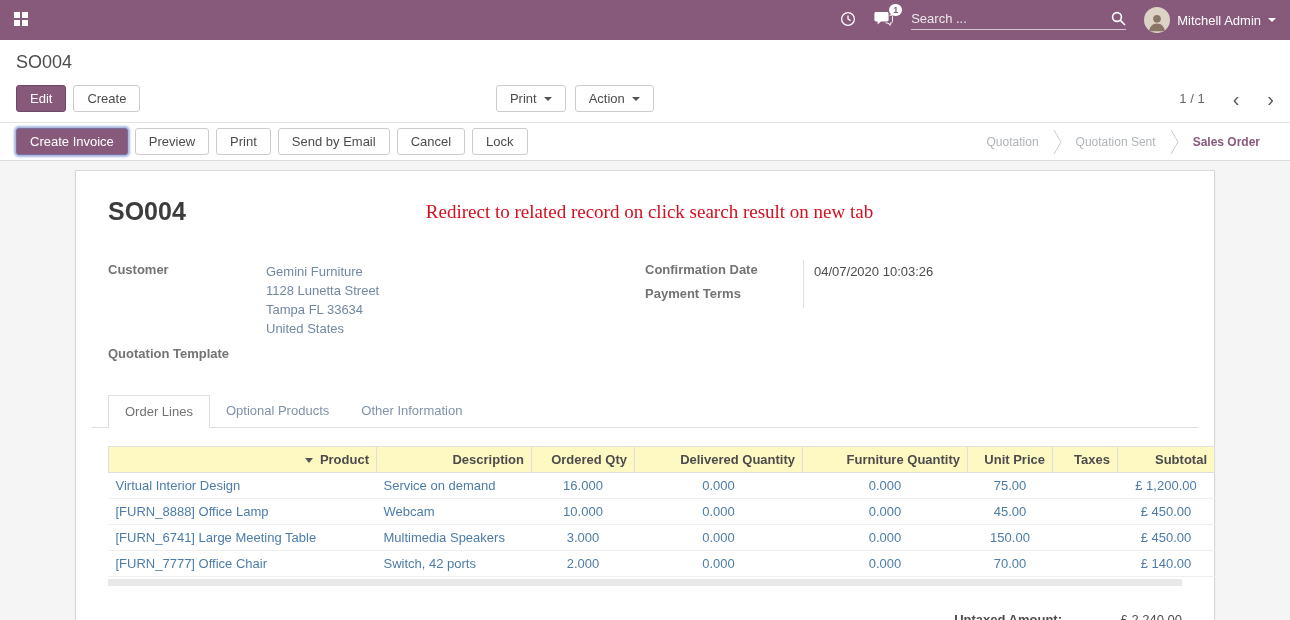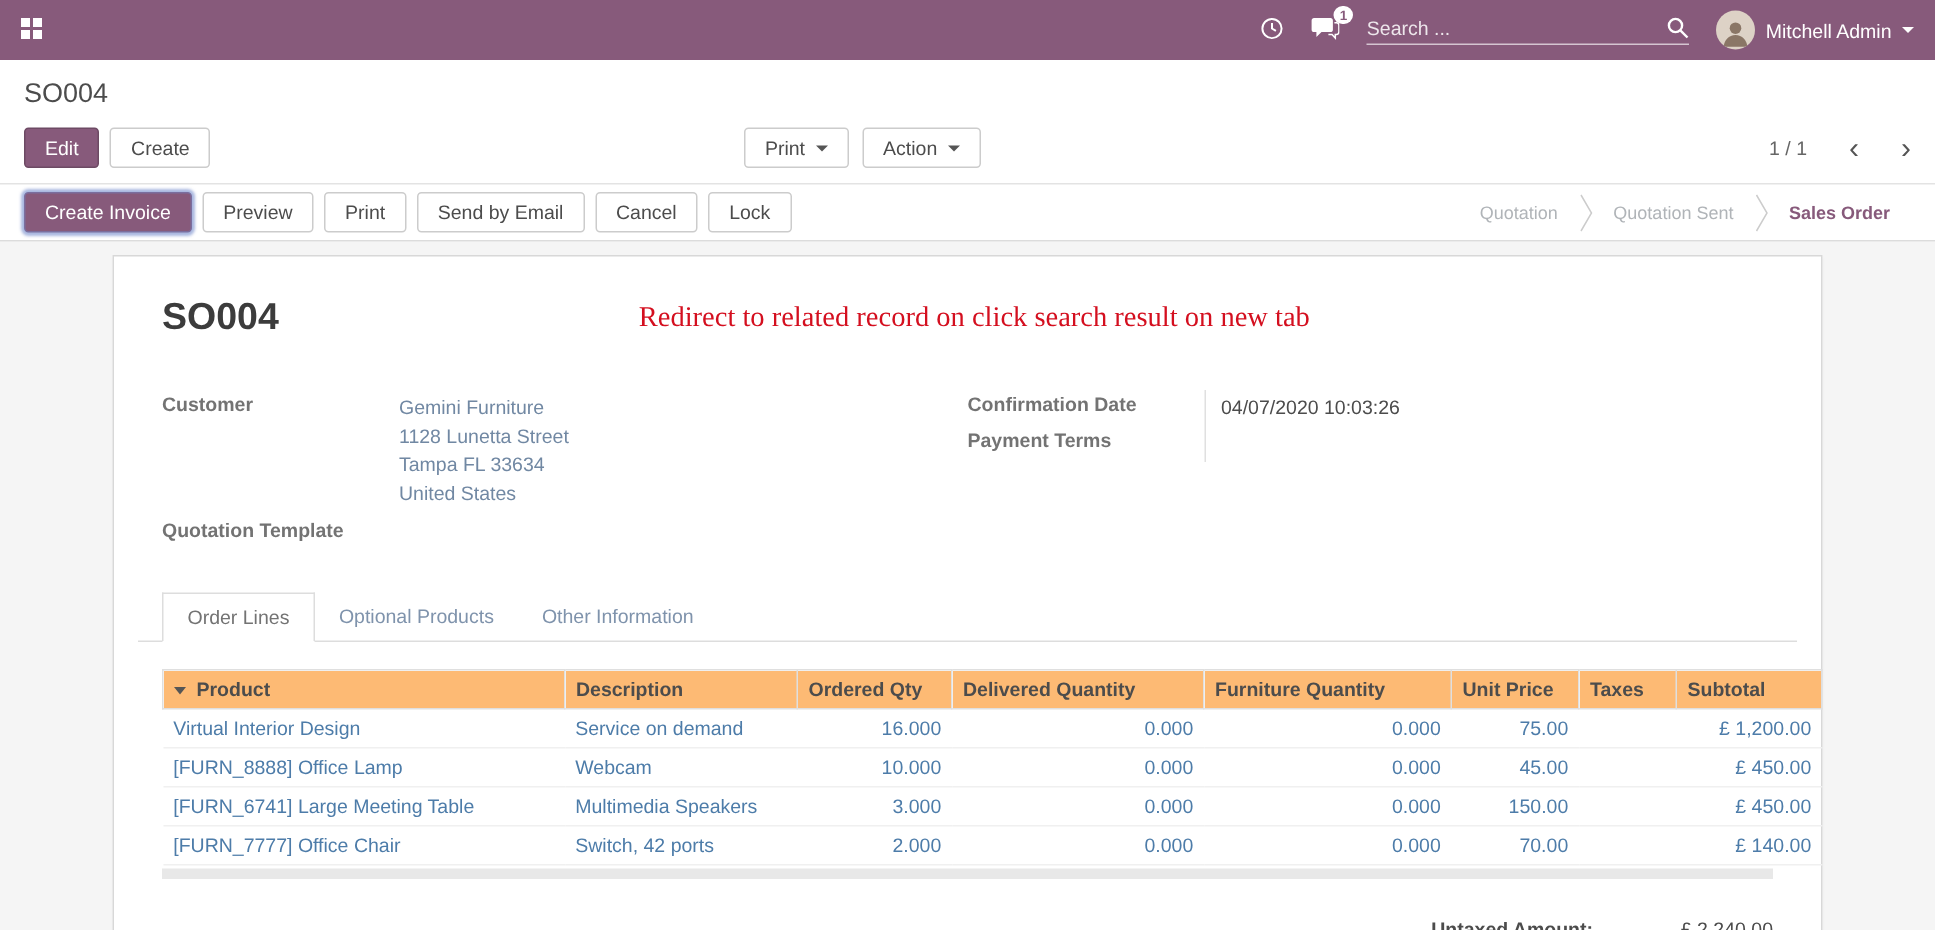--- a/index.html
+++ b/index.html
@@ -55,23 +55,23 @@
   .qt-row { margin-top:4px; }
 
   
   .tabs { display:flex; margin-top:32px; border-bottom:1px solid #ddd; padding:0 0 0 16px; }
   .tab { padding:8px 16px; cursor:pointer; color:#7f93ac; }
   .tab.active { background:#fff; border:1px solid #ddd; border-bottom:1px solid #fff; margin-bottom:-1px; color:#737373; }
 
   
   .lines-wrap { padding:18px 16px 0; }
   table.lines { width:100%; border-collapse:collapse; table-layout:fixed; font-size:13px; }
-  table.lines th { background:#fdba74; border:1px solid #dfdfdf; font-weight:bold; color:#4c4c4c; text-align:left; padding:5px 7px; white-space:nowrap; overflow:hidden; }
+  table.lines th { background:#fef9c3; border:1px solid #dfdfdf; font-weight:bold; color:#4c4c4c; text-align:right; padding:5px 7px; white-space:nowrap; overflow:hidden; }
   table.lines td { padding:5px 7px; border-bottom:1px solid #f0f0f0; color:#4d7ca9; white-space:nowrap; overflow:hidden; }
-  th.num, td.num { text-align:right; }
+  th.num, td.num { text-align:center; }
   .sort-caret { display:inline-block; width:0; height:0; border-left:4px solid transparent; border-right:4px solid transparent; border-top:5px solid #555; margin-right:7px; vertical-align:middle; }
   .table-strip { height:7px; background:#e8e8e8; margin-top:2px; }
 
   
   .totals { display:flex; justify-content:flex-end; align-items:center; margin-top:26px; padding:0 16px; }
   .t-label { font-weight:bold; color:#4c4c4c; }
   .t-value { width:120px; text-align:right; color:#4c4c4c; }
 </style>
 </head>
 <body>

